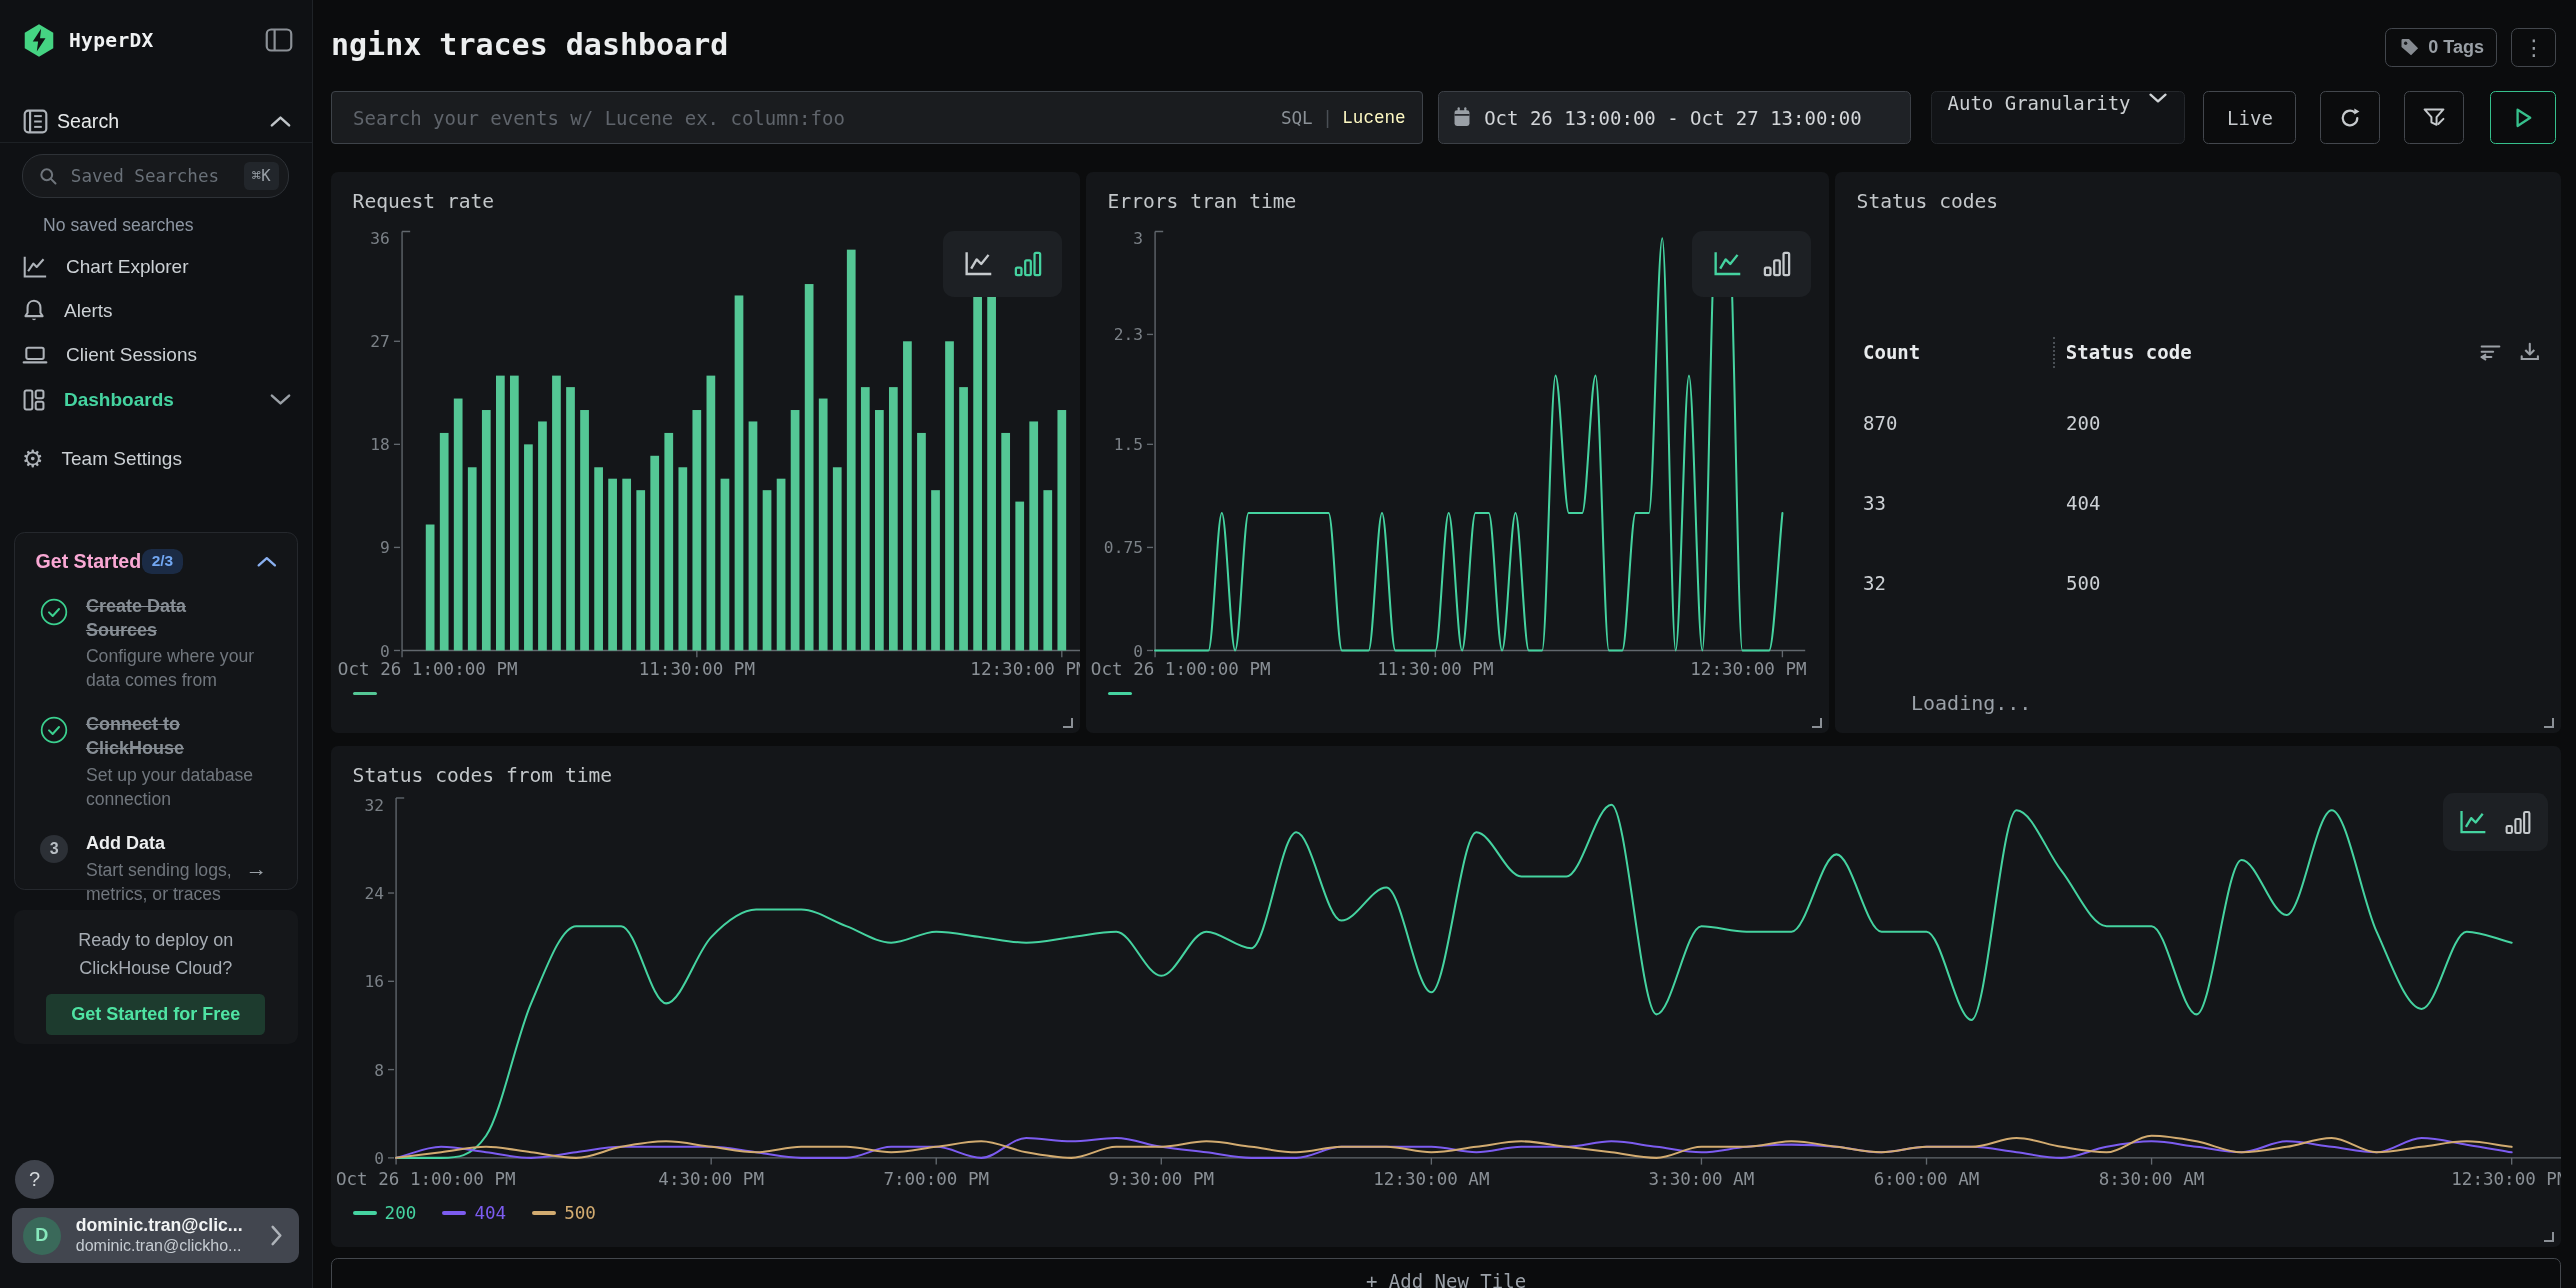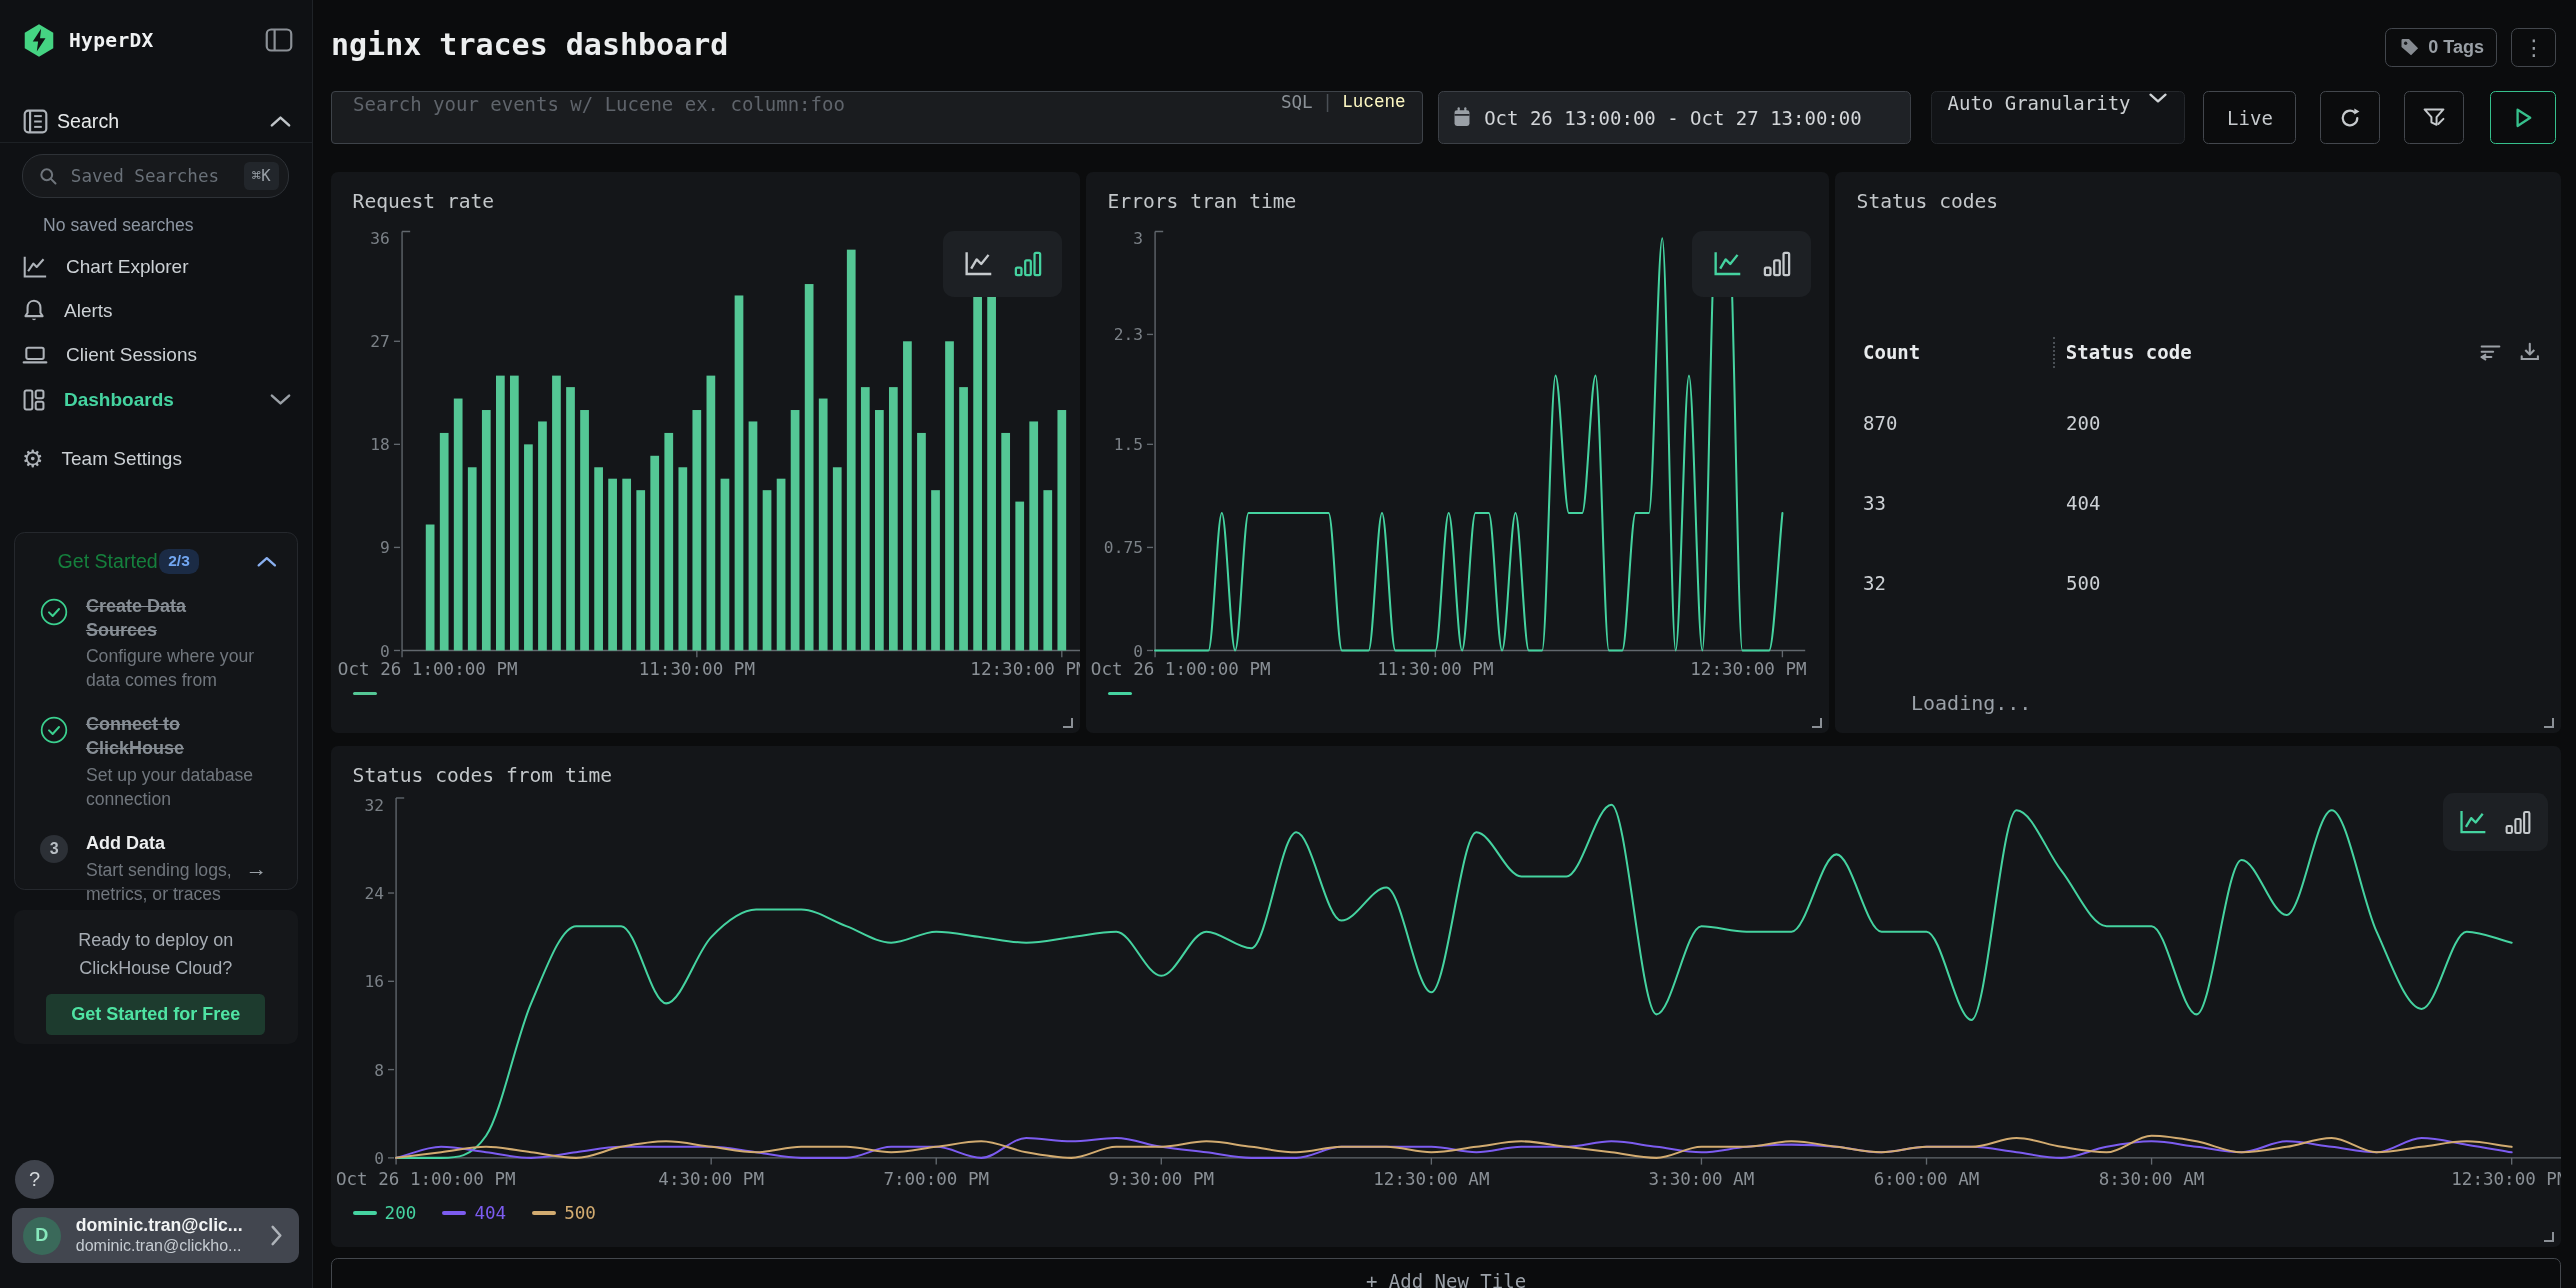--- a/index.html
+++ b/index.html
@@ -28,21 +28,21 @@
   .no-saved{position:absolute;left:43px;top:215px;font-size:17.6px;color:#8d96a2}
   .nav{position:absolute;left:0;right:0;top:247px}
   .nav-item{height:39px;margin-bottom:5.4px;display:flex;align-items:center;padding:0 20px 0 22px;cursor:pointer}
   .nav-item .nlabel{font-size:19px;color:#ccd1d5;margin-left:18px}
   .nav-item .spacer{flex:1}
   .nav-item.active .nlabel{color:#45d3a0;font-weight:bold}
   .nav-item.gap-before{margin-top:20px}
 
   .gs-card{position:absolute;left:13.5px;right:14px;top:532px;height:358px;background:#131518;border:0.7px solid #25282d;border-radius:10.8px;padding:16px 19px;box-sizing:border-box}
   .gs-head{display:flex;align-items:center}
-  .gs-title{font-size:19.6px;font-weight:normal;color:#15803d;margin-left:24px}
+  .gs-title{font-size:19.6px;font-weight:bold;color:#f9a8d4;margin-left:2px}
   .gs-badge{margin-left:1px;background:#1b2b45;color:#72a7f2;font-weight:bold;font-size:15.5px;border-radius:9.5px;padding:3.4px 9.5px}
   .gs-head .spacer{flex:1}
   .gs-step{display:flex;margin-top:20px;padding-left:6.8px;position:relative}
   .gs-ic{width:28px;height:28px;flex:none;margin-top:4px}
   .num-circle{width:28px;height:28px;border-radius:50%;background:#2c3036;color:#b9bfc5;font-size:16px;font-weight:bold;display:flex;align-items:center;justify-content:center}
   .gs-txt{margin-left:17.6px}
   .gs-step-title{font-size:18px;font-weight:bold;color:#878e95;max-width:161px;line-height:24px}
   .gs-step-title.done{text-decoration:line-through}
   .gs-step-title.todo{color:#eceeef;text-decoration:none}
   .gs-step-desc{font-size:17.6px;color:#70767d;max-width:170px;line-height:24px;margin-top:2.7px}
@@ -60,21 +60,21 @@
 
   
   .main{position:absolute;left:312px;top:0;right:0;bottom:0}
   .page-title{position:absolute;left:19px;top:27px;font-family:"DejaVu Sans Mono",monospace;font-weight:bold;font-size:30px;color:#eceeef;margin:0;letter-spacing:0}
   .head-actions{position:absolute;right:19.6px;top:28px;display:flex;gap:14px}
   .btn{background:transparent;border:0.7px solid #43474d;border-radius:6.8px;color:#c6cacd;cursor:pointer;display:flex;align-items:center;justify-content:center}
   .tags-btn{width:112px;height:39px;gap:8px;font-size:18px;font-weight:bold;color:#9aa0a6}
   .kebab-btn{width:45px;height:39px;font-size:21.6px;color:#9aa0a6}
 
   .controls{position:absolute;left:19px;top:91px;right:19.6px;height:53px;display:flex;align-items:stretch}
-  .search-box{width:1092px;background:#1a1c1f;border:0.7px solid #3e4349;border-radius:4px;display:flex;align-items:flex-start;padding:0 16px 0 19px;box-sizing:border-box}
+  .search-box{width:1092px;background:#1a1c1f;border:0.7px solid #3e4349;border-radius:4px;display:flex;align-items:center;padding:0 16px 0 19px;box-sizing:border-box}
   .search-box input{flex:1;background:transparent;border:none;outline:none;font-family:"DejaVu Sans Mono",monospace;font-size:19px;color:#c9cdd0;min-width:0}
   .search-box input::placeholder{color:#5f646b}
   .lang-sql{font-family:"DejaVu Sans Mono",monospace;font-size:17.6px;color:#8b9197;cursor:pointer}
   .lang-div{font-family:"DejaVu Sans Mono",monospace;font-size:17.6px;color:#4a4f55;margin:0 9.5px}
   .lang-lucene{font-family:Liberation Mono, monospace;font-size:17.6px;color:#fef9c3;cursor:pointer}
   .date-box{margin-left:15px;width:473px;background:#1f2226;border:0.7px solid #3c4046;border-radius:5.4px;display:flex;align-items:center;padding:0 13.5px;box-sizing:border-box;cursor:pointer}
   .date-text{font-family:"DejaVu Sans Mono",monospace;font-size:19px;color:#d3d6d9;margin-left:12px;white-space:nowrap}
   .gran-box{margin-left:20px;width:255px;background:#121417;border:0.7px solid #24272b;border-radius:5.4px;display:flex;padding:0 16px;box-sizing:border-box;cursor:pointer}
   .gran-text{font-family:"DejaVu Sans Mono",monospace;font-size:19px;color:#ccd0d3;flex:1;white-space:nowrap}
   .live-btn{margin-left:18px;width:93px;font-family:"DejaVu Sans Mono",monospace;font-size:19px;border-radius:5.4px}

